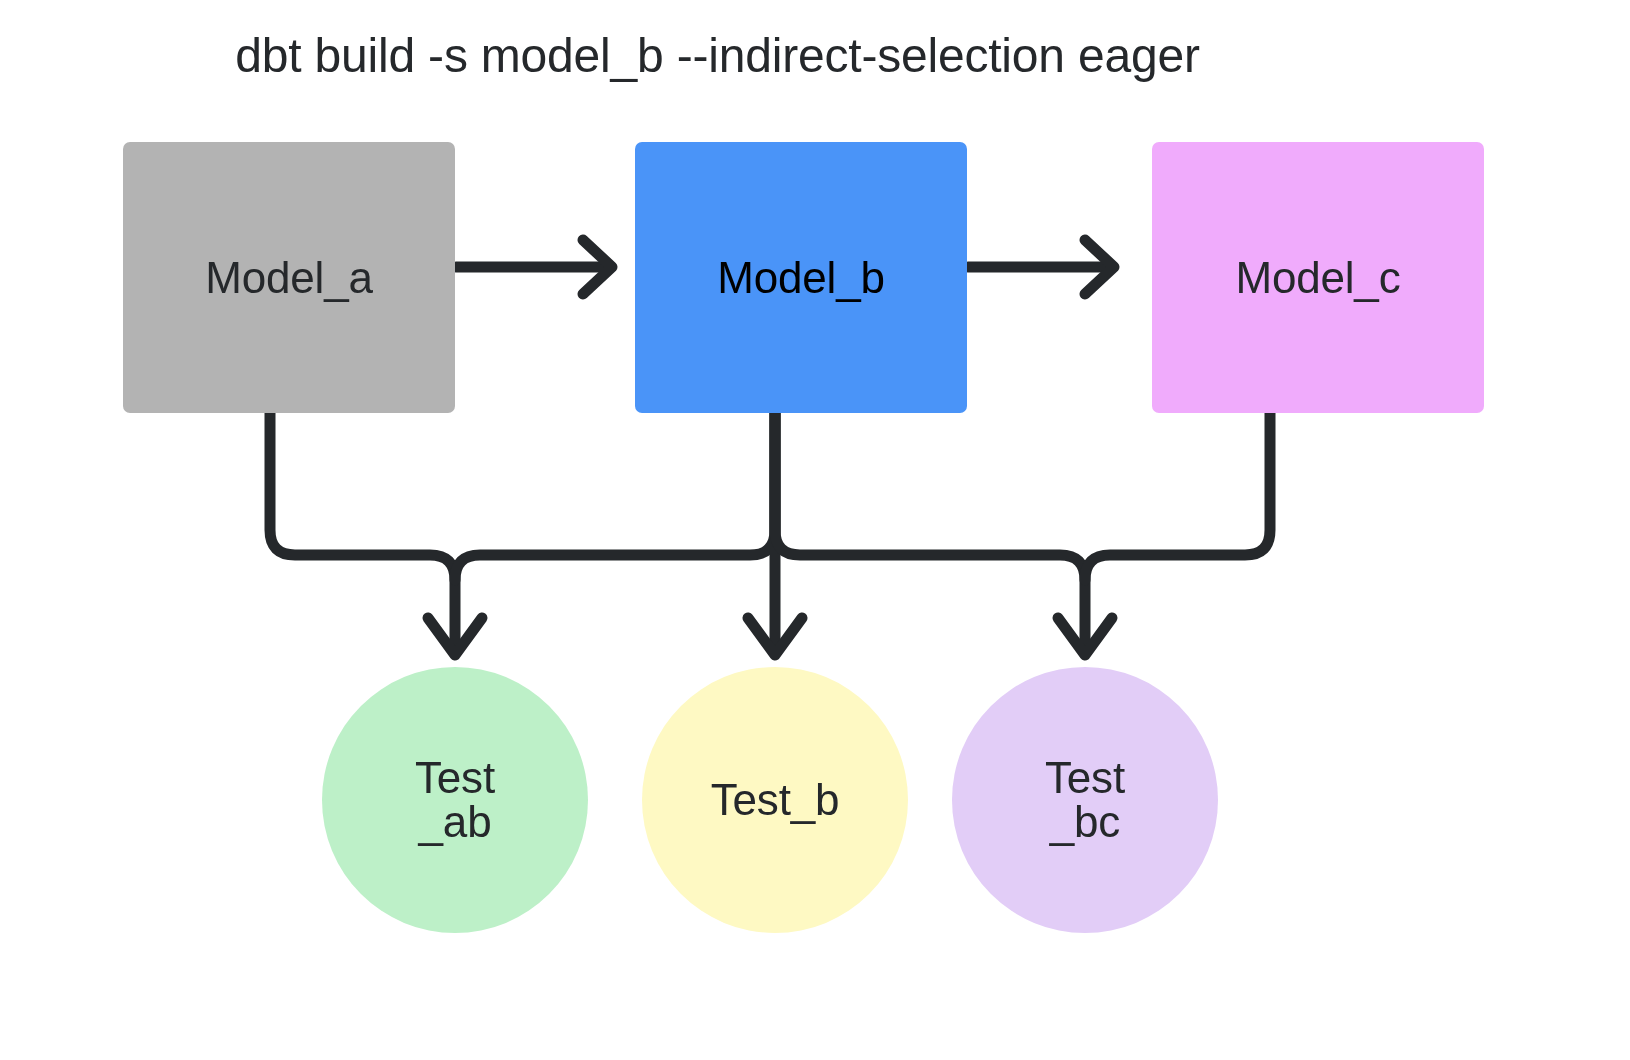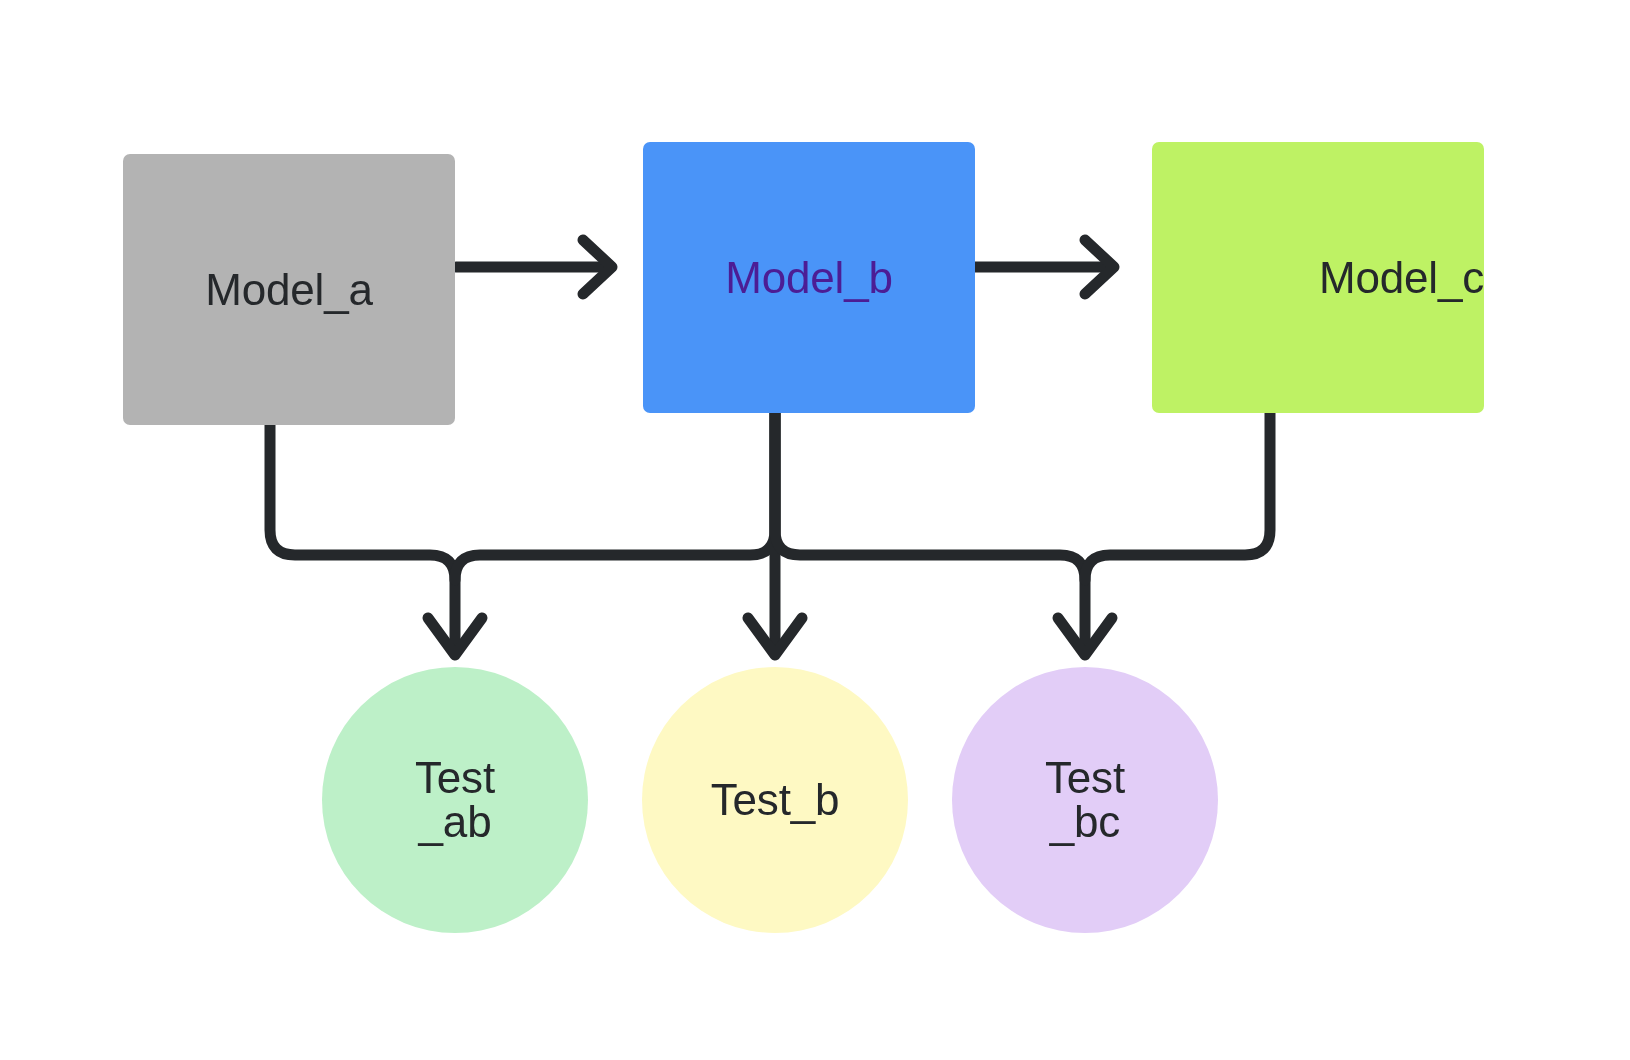--- a/index.html
+++ b/index.html
@@ -61,20 +61,21 @@
     display: block;
   }
   .test-circle .ln + .ln {
   }
 </style>
 </head>
 <body>
 
 <div id="canvas">
 
+  <div class="title">dbt build -s model_b --indirect-selection eager</div>
 
   <svg id="wires" viewBox="0 0 1630 1060">
     <g fill="none" stroke="#25282b" stroke-width="11" stroke-linecap="round" stroke-linejoin="round">
 
       <g>
         <path d="M 455 267 L 1600 267" stroke="none"></path>
         <path d="M 456 267 L 608 267"></path>
         <path d="M 583 240 L 612 267 L 583 294"></path>
       </g>
 
@@ -101,29 +102,29 @@
         <path d="M 775 413 L 775 530 Q 775 555 800 555 L 1060 555 Q 1085 555 1085 580 L 1085 650"></path>
         <path d="M 1058 618 L 1085 655 L 1112 618"></path>
       </g>
 
       <g>
         <path d="M 1270 413 L 1270 530 Q 1270 555 1245 555 L 1110 555 Q 1085 555 1085 580"></path>
       </g>
     </g>
   </svg>
 
-  <div class="model-box" style="left:123px; top:154px; width:332px; height:271px; background:#b3b3b3; color:#25282b;">
+  <div class="model-box" style="left:123px; top:142px; width:332px; height:271px; background:#b3b3b3; color:#25282b;">
     <span>Model_a</span>
   </div>
 
-  <div class="model-box" style="left:635px; top:142px; width:332px; height:271px; background:#4a94f8; color:#4c1d95;margin-left:8px;">
+  <div class="model-box" style="left:635px; top:142px; width:332px; height:271px; background:#4a94f8; color:#000000;">
     <span>Model_b</span>
   </div>
 
-  <div class="model-box" style="left:1152px; top:142px; width:332px; height:271px; background:#bef264; color:#25282b;justify-content:flex-end;">
+  <div class="model-box" style="left:1152px; top:142px; width:332px; height:271px; background:#f0abfc; color:#25282b;">
     <span>Model_c</span>
   </div>
 
   <div class="test-circle" style="left:322px; top:667px; width:266px; height:266px; background:#bdf0c8;">
     <span class="ln">Test</span>
     <span class="ln">_ab</span>
   </div>
 
   <div class="test-circle" style="left:642px; top:667px; width:266px; height:266px; background:#fef9c3;">
     <span class="ln">Test_b</span>

